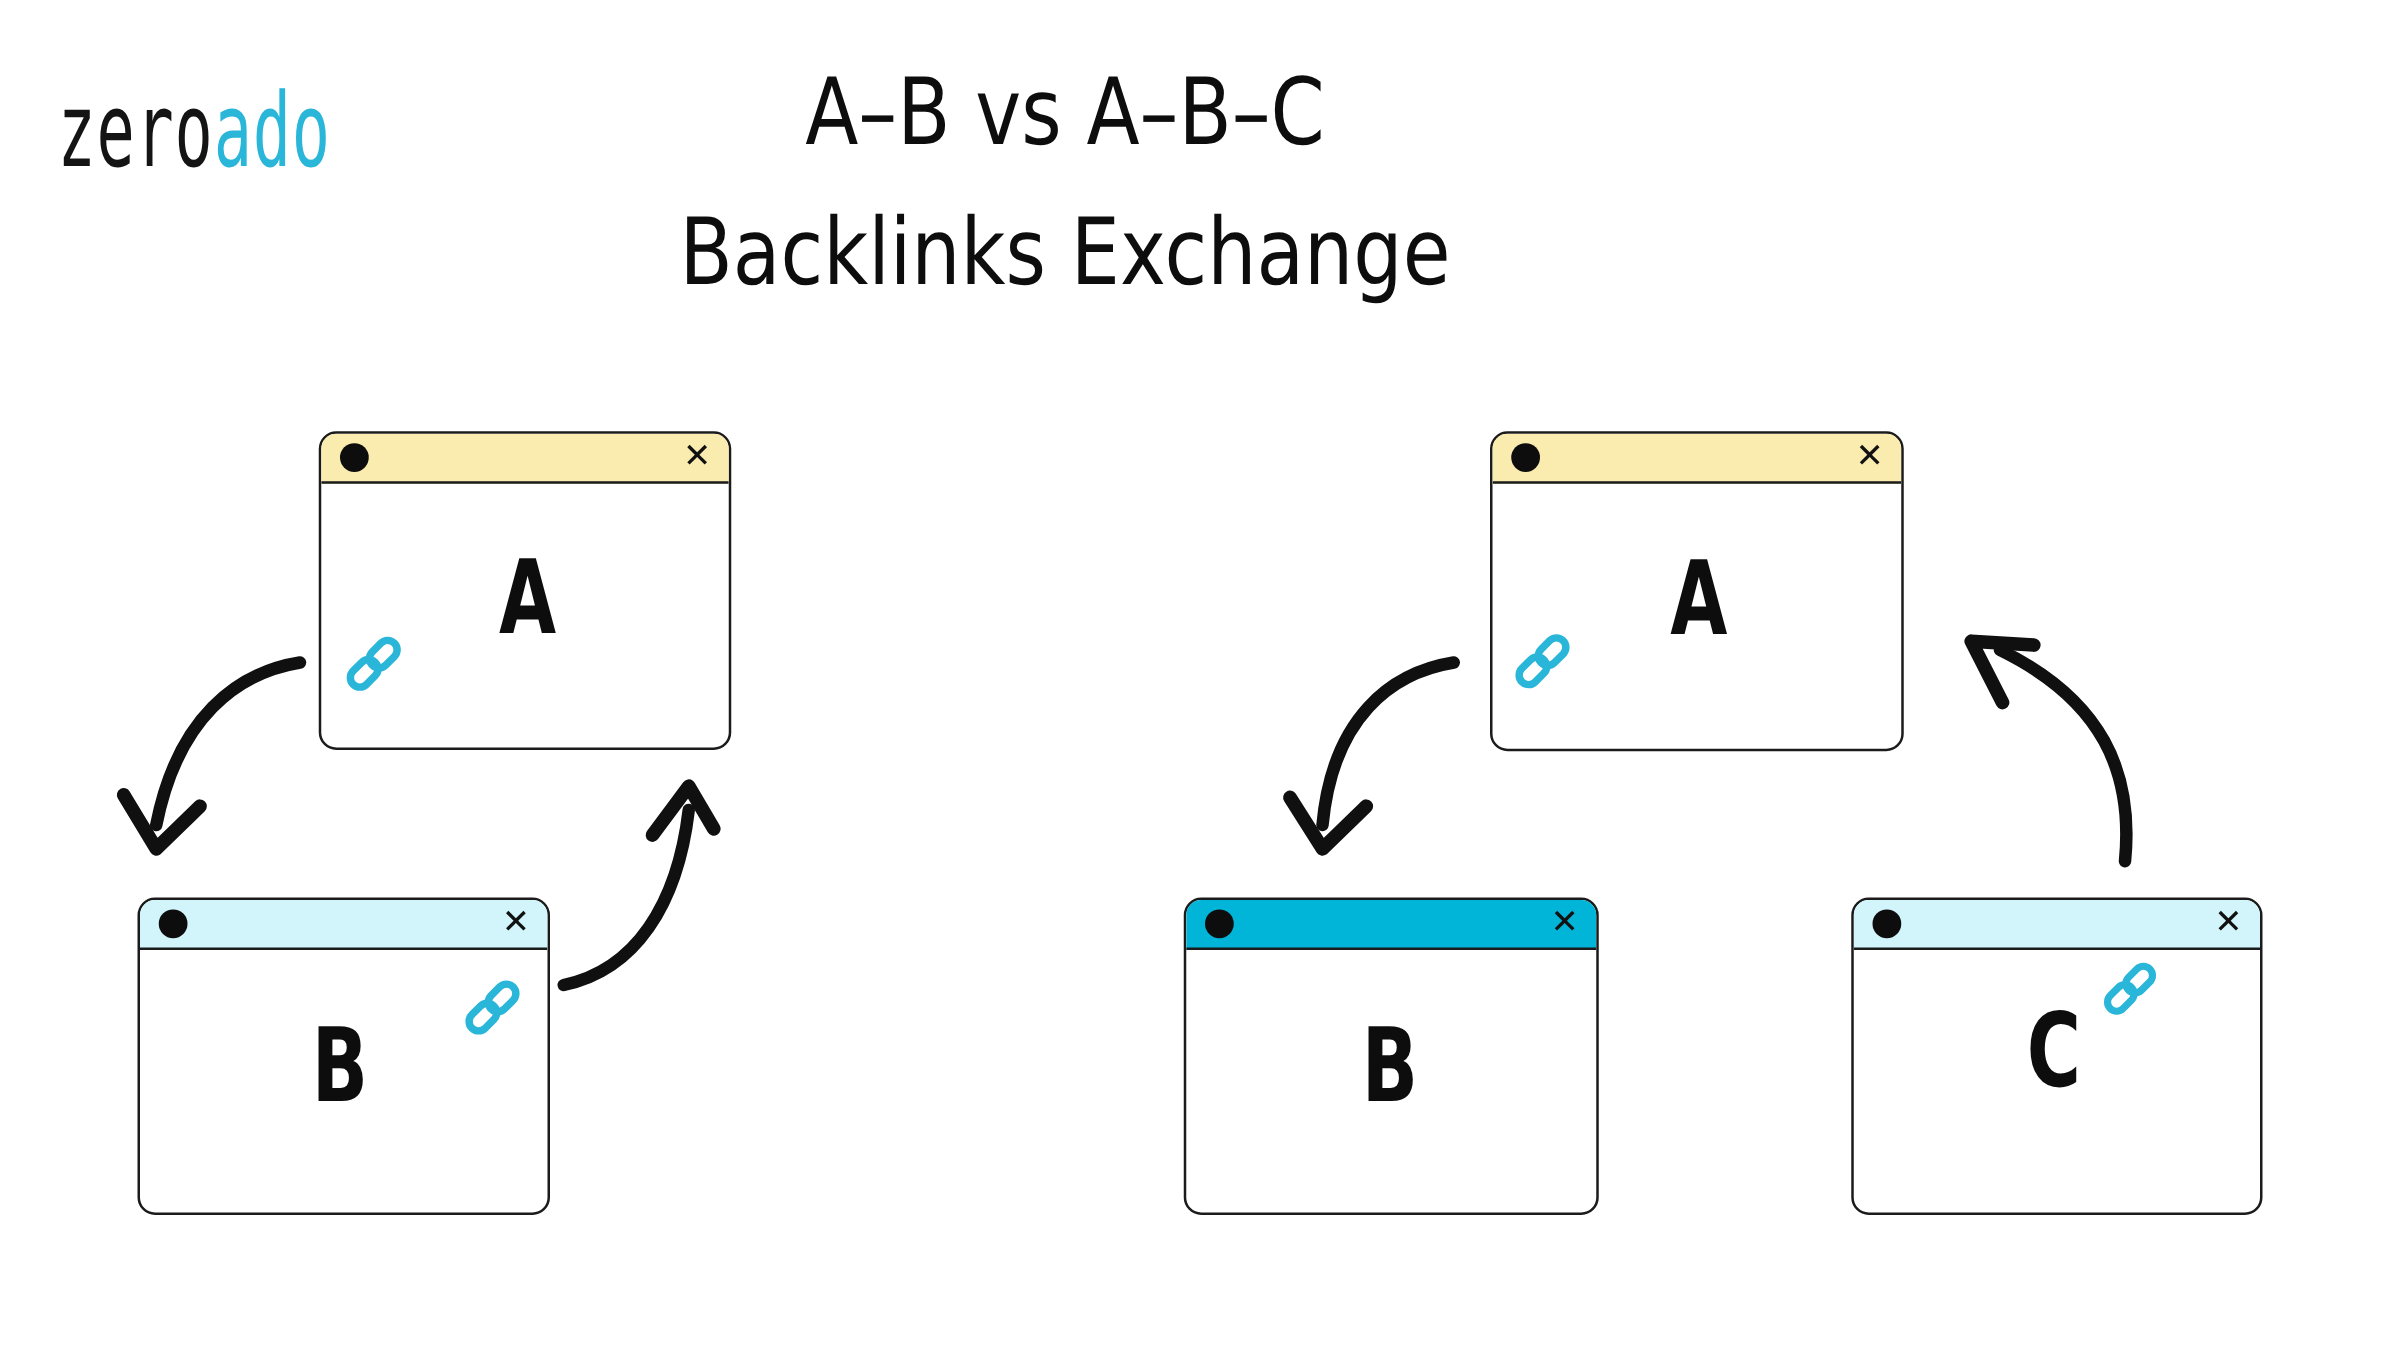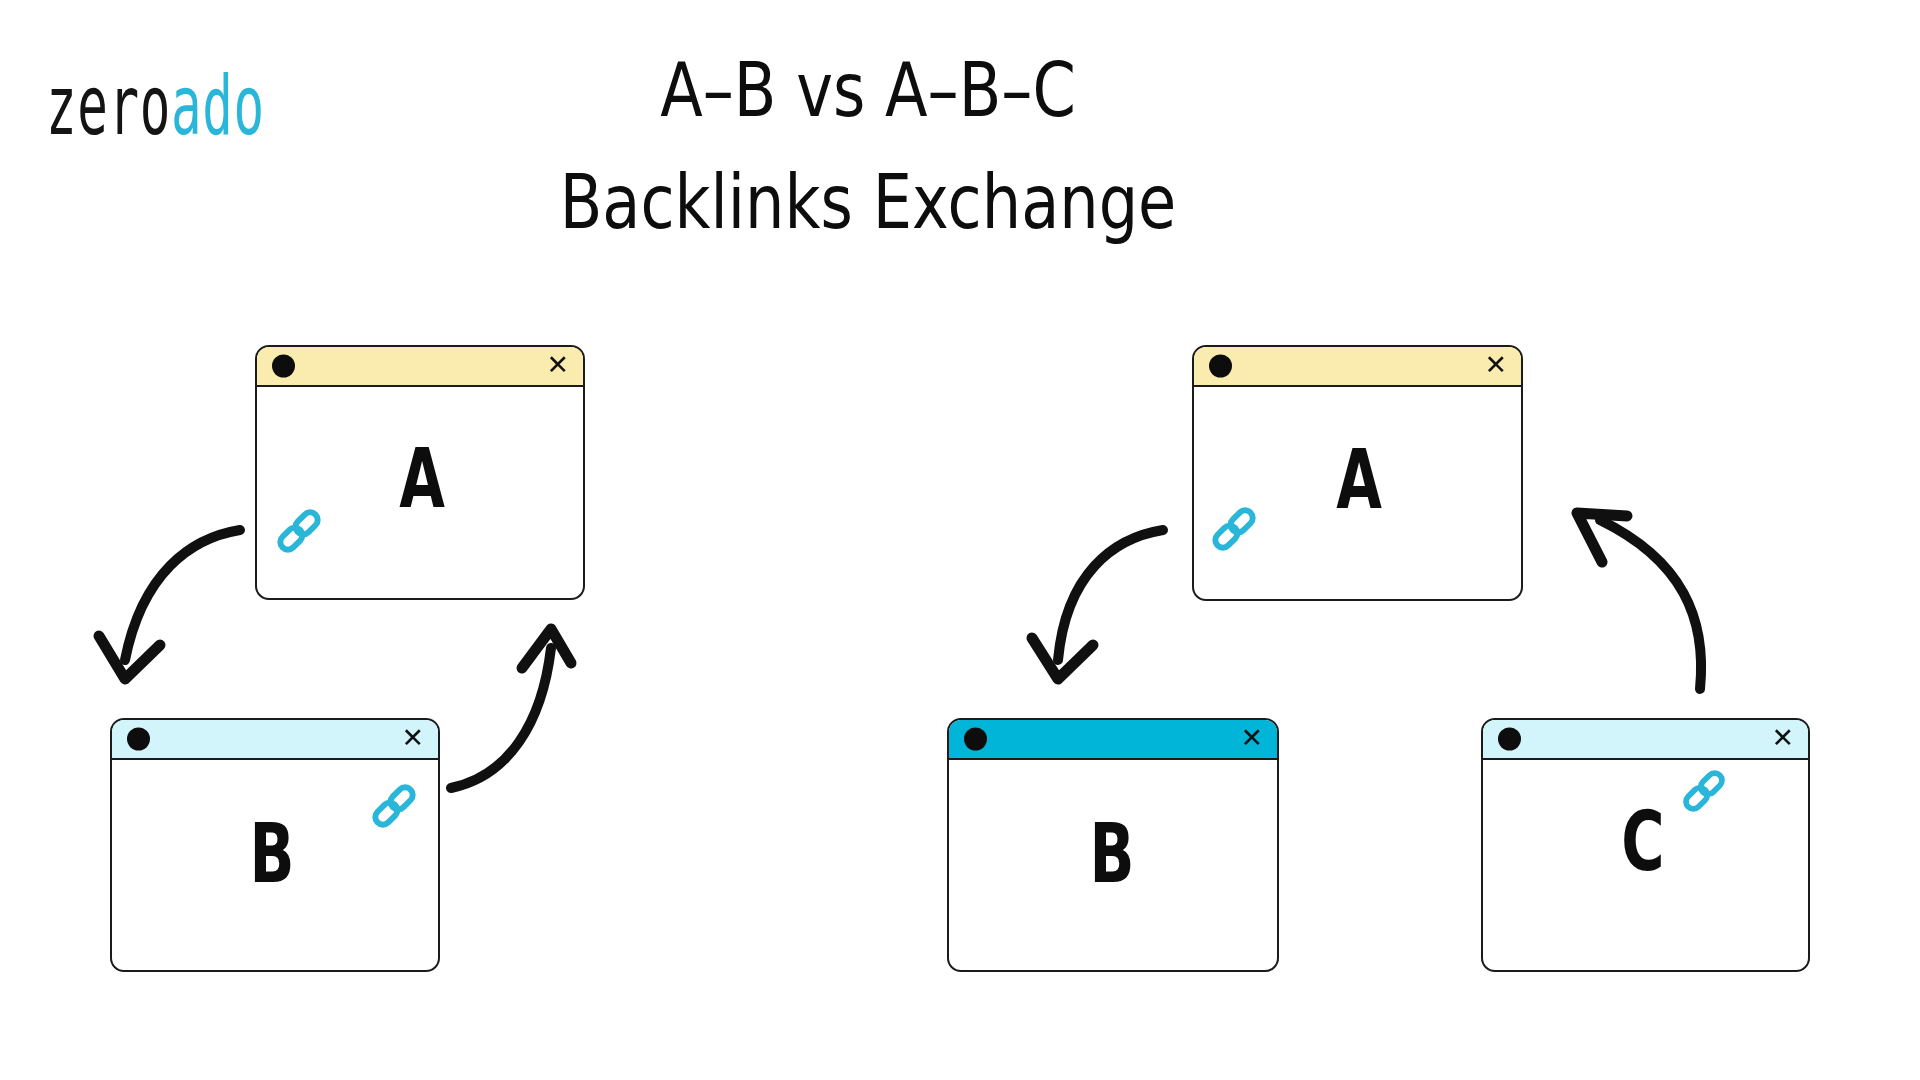--- a/index.html
+++ b/index.html
@@ -23,21 +23,21 @@
     position:absolute;left:46px;top:58px;
     font-family:"DejaVu Sans Mono",monospace;
     font-size:82px;font-weight:500;letter-spacing:1px;
     transform:scaleX(.62);transform-origin:left top;
     color:var(--ink,#141414);white-space:nowrap;
   }
   .logo .cyan{color:var(--accent-cyan,#29B6D8);}
 
   
   .title{
-    position:absolute;left:468px;top:34px;width:800px;
+    position:absolute;left:452px;top:34px;width:800px;
     text-align:center;color:#0d0d0d;
     font-family:"DejaVu Sans",sans-serif;
   }
   .title .line{
     font-size:74px;font-weight:500;line-height:112px;
     transform:scaleX(.84);transform-origin:center;
     white-space:nowrap;
   }
 
   

